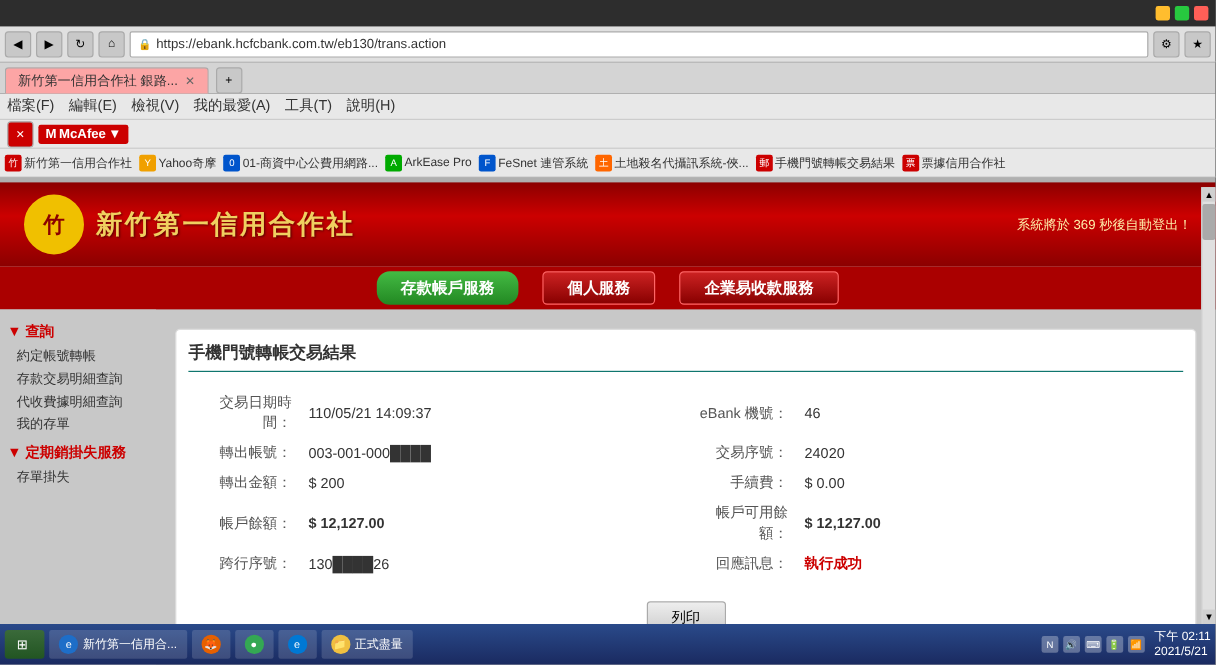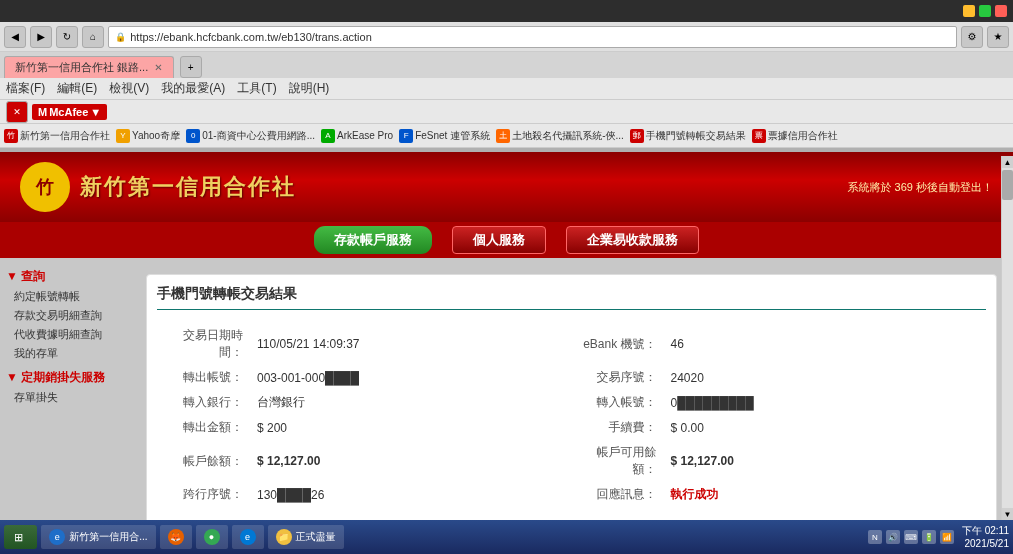--- a/index.html
+++ b/index.html
@@ -60,21 +60,21 @@
     .print-btn { background: linear-gradient(180deg, #eeeeee, #cccccc); border: 1px solid #aaa; padding: 4px 20px; border-radius: 3px; cursor: pointer; font-size: 12px; margin-top: 8px; }
 
     
     .taskbar { background: linear-gradient(180deg, #2a4a8a, #1a2a60); height: 34px; display: flex; align-items: center; padding: 0 4px; gap: 4px; position: absolute; bottom: 0; width: 100%; }
     .start-btn { background: linear-gradient(180deg, #3a6a3a, #225522); color: white; font-size: 11px; padding: 2px 10px; border-radius: 3px; height: 24px; display: flex; align-items: center; cursor: pointer; }
     .taskbar-item { background: rgba(255,255,255,0.15); color: white; font-size: 10px; height: 24px; padding: 0 8px; border-radius: 2px; display: flex; align-items: center; gap: 4px; cursor: pointer; }
     .taskbar-icon { width: 16px; height: 16px; border-radius: 50%; background: #4488cc; display: flex; align-items: center; justify-content: center; font-size: 9px; }
     .taskbar-spacer { flex: 1; }
     .taskbar-tray { display: flex; align-items: center; gap: 4px; padding: 0 4px; }
     .tray-icon { width: 14px; height: 14px; background: rgba(255,255,255,0.3); border-radius: 2px; display: flex; align-items: center; justify-content: center; font-size: 8px; color: white; }
-    .taskbar-clock { color: white; font-size: 10px; text-align: right; line-height: 1.3; }
+    .taskbar-clock { color: white; font-size: 10px; text-align: left; line-height: 1.3; }
 
     .scrollbar { width: 12px; background: #e0e0e0; border-left: 1px solid #ccc; position: absolute; right: 0; top: 156px; bottom: 34px; display: flex; flex-direction: column; }
     .scroll-up, .scroll-down { width: 100%; height: 12px; background: #d0d0d0; display: flex; align-items: center; justify-content: center; font-size: 8px; cursor: pointer; }
     .scroll-thumb { width: 100%; height: 30px; background: #aaa; margin-top: 2px; border-radius: 2px; cursor: pointer; }
   </style>
 </head>
 <body>
 
 <div style="position:relative; width:1013px; height:554px; overflow:hidden;">
 
@@ -213,28 +213,20 @@
               </tr>
               <tr>
                 <td class="label-cell">轉出帳號：</td>
                 <td class="value-cell">
                   <span>003-001-000████</span>
                 </td>
                 <td class="label-cell">交易序號：</td>
                 <td class="value-cell">24020</td>
               </tr>
               <tr>
-                <td class="label-cell">轉入銀行：</td>
-                <td class="value-cell">台灣銀行</td>
-                <td class="label-cell">轉入帳號：</td>
-                <td class="value-cell">
-                  <span>0█████████</span>
-                </td>
-              </tr>
-              <tr>
                 <td class="label-cell">轉出金額：</td>
                 <td class="value-cell">$ 200</td>
                 <td class="label-cell">手續費：</td>
                 <td class="value-cell">$ 0.00</td>
               </tr>
               <tr>
                 <td class="label-cell">帳戶餘額：</td>
                 <td class="value-cell bold">$ 12,127.00</td>
                 <td class="label-cell">帳戶可用餘額：</td>
                 <td class="value-cell bold">$ 12,127.00</td>

